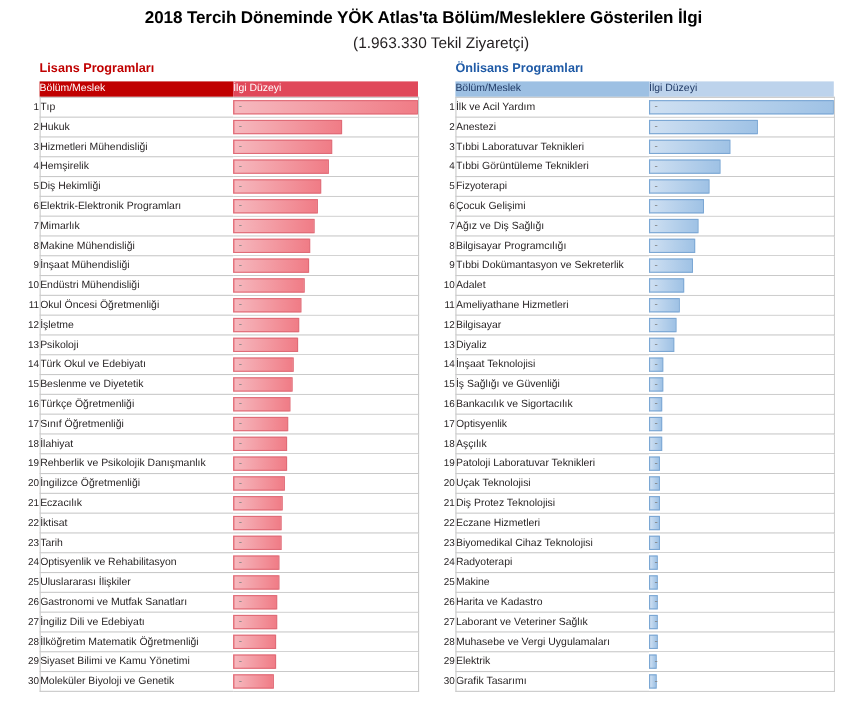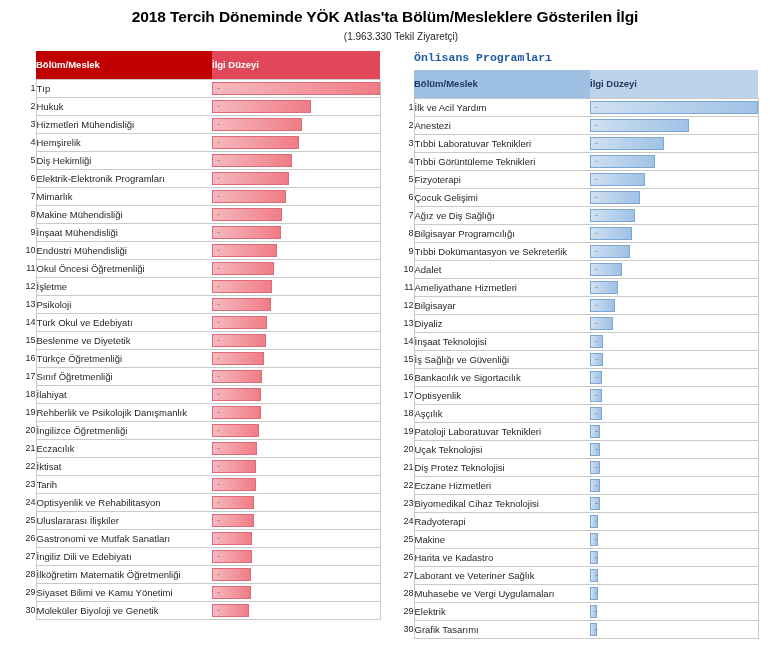--- a/index.html
+++ b/index.html
@@ -18,66 +18,66 @@
   .page-title {
     text-align: center;
     font-size: 15.5px;
     font-weight: bold;
     color: #000000;
     margin: 8px 0 0 0;
     letter-spacing: -0.1px;
   }
   .page-subtitle {
     text-align: center;
-    font-size: 10px;
+    font-size: 14px;
     color: #231f20;
     margin: 5px 0 0 0;
     padding-left: 32px;
   }
   .columns {
     display: flex;
     justify-content: space-between;
     padding: 9px 12px 0 14px;
     box-sizing: border-box;
   }
   .panel {
     width: 366px;
   }
   .panel-title {
     font-size: 11.5px;
     font-weight: bold;
     margin: 0 0 6px 22px;
   }
   .panel-title.red { color: #c00000; }
-  .panel-title.blue { color: #1f5aa6; font-family: Liberation Mono, monospace; }
+  .panel-title.blue { color: #1f5aa6; }
 
   table.rank-table {
     border-collapse: collapse;
     width: 100%;
     table-layout: fixed;
   }
   table.rank-table td, table.rank-table th {
     padding: 0;
     margin: 0;
   }
   .col-rank { width: 22px; }
   .col-name { width: 176px; }
   .col-bar  { width: 168px; }
 
   .hdr-rank {
     background: transparent;
     border: none;
   }
   .hdr-cell {
     font-size: 9.5px;
-    font-weight: bold;
+    font-weight: normal;
     color: #ffffff;
     text-align: left;
     padding: 3px 0 3px 5px;
-    height: 28px;
+    height: 14px;
     box-sizing: border-box;
   }
   .hdr-red-1 { background: #e0485a; }
   .hdr-red-2 { background: #c00000; }
   .hdr-blue-1 { background: #bdd3ec; color: #1f3864; }
   .hdr-blue-2 { background: #9dc0e3; color: #1f3864; }
 
   tr.data-row { height: 18px; }
   td.rank {
     font-size: 9px;
@@ -134,20 +134,21 @@
 </style>
 </head>
 <body>
 
 <h1 class="page-title">2018 Tercih Döneminde YÖK Atlas'ta Bölüm/Mesleklere Gösterilen İlgi</h1>
 <div class="page-subtitle">(1.963.330 Tekil Ziyaretçi)</div>
 
 <div class="columns">
 
   <div class="panel left">
+    <div class="panel-title red">Lisans Programları</div>
     <table class="rank-table">
       <colgroup>
         <col class="col-rank">
           <col class="col-name">
           <col class="col-bar">
       </colgroup>
       <thead>
         <tr>
           <th class="hdr-rank"></th>
           <th class="hdr-cell hdr-red-2">Bölüm/Meslek</th>

